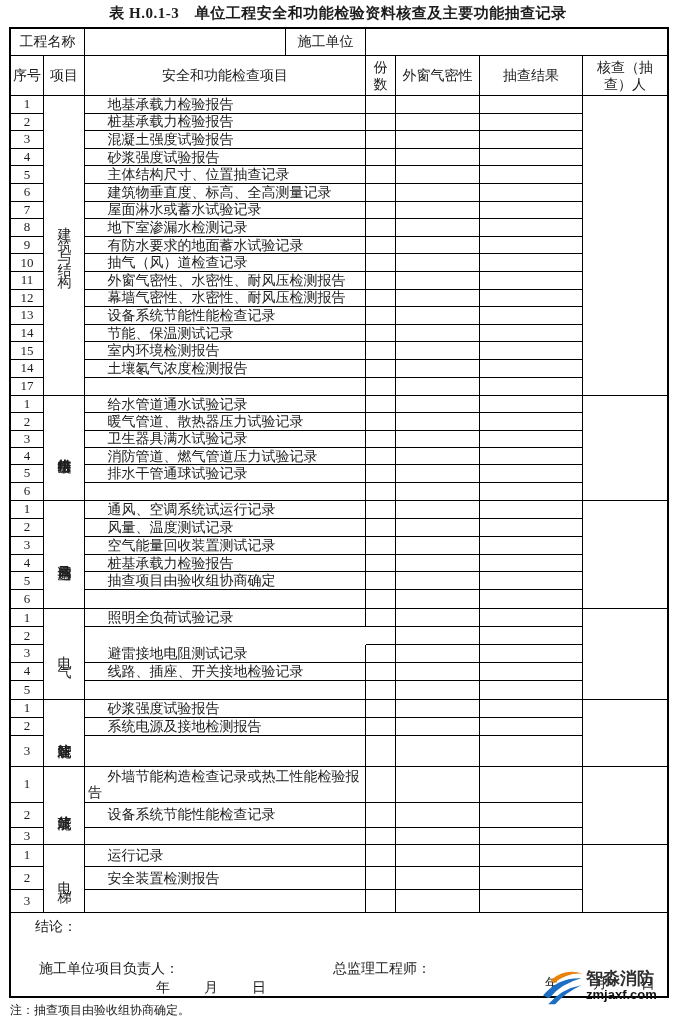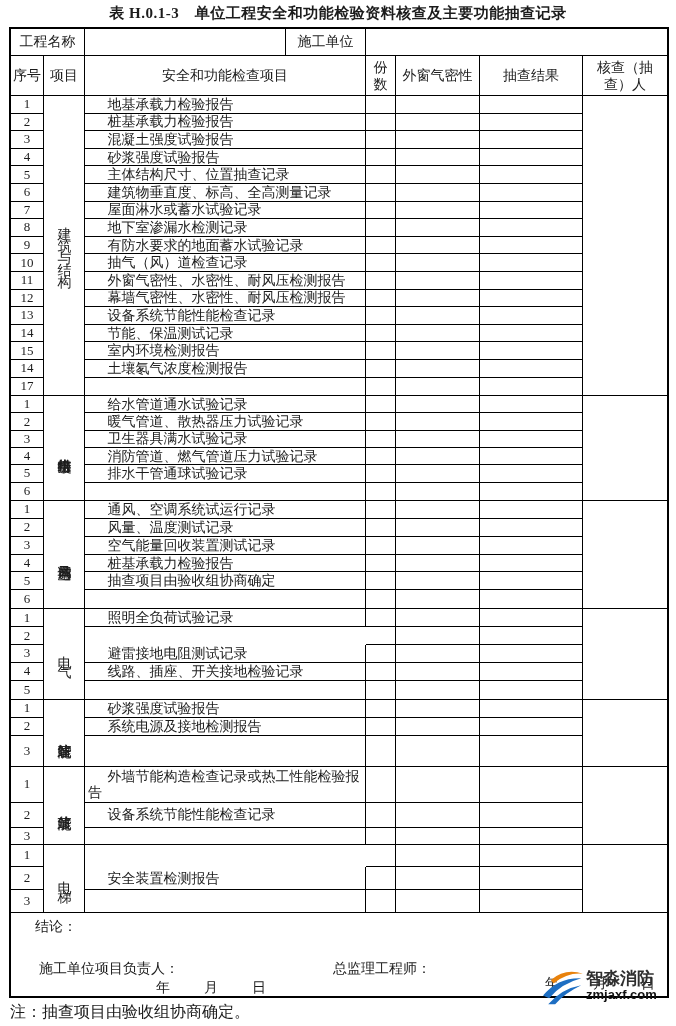--- a/index.html
+++ b/index.html
@@ -56,21 +56,21 @@
   .c-cc{grid-column:6;}
   .c-ck{grid-column:7;border-right:none;border-bottom:none;}
   .no-bb{border-bottom:none;}
   
   .concl{position:relative;height:83px;font-size:14px;}
   .concl .lab{position:absolute;left:24px;top:5px;}
   .sig-l{position:absolute;left:28px;top:47px;}
   .sig-r{position:absolute;left:322px;top:47px;}
   .date-l{position:absolute;left:145px;top:66px;letter-spacing:2px;}
   .date-r{position:absolute;right:10px;top:62px;letter-spacing:2px;}
-  .note{position:absolute;left:10px;top:1002px;font-size:16px;}
+  .note{position:absolute;left:10px;top:1002px;font-size:12px;}
   
   .wm{position:absolute;left:542px;top:966px;width:132px;display:flex;align-items:center;}
   .wm-text{display:flex;flex-direction:column;line-height:1.05;}
   .wm-name{font-weight:bold;font-size:17px;color:#2f2f2f;
     font-family:"Liberation Sans","DejaVu Sans",sans-serif;}
   .wm-site{font-weight:bold;font-size:13px;color:#111;
     font-family:"Liberation Sans","DejaVu Sans",sans-serif;}
   .wm-logo{width:42px;height:40px;flex:0 0 42px;margin-right:2px;}
 </style>
 </head>
@@ -456,20 +456,23 @@
     <div class="cell c-cc no-bb" style="grid-row:3"></div>
   </div>
 
   <div class="sec" style="grid-template-rows:repeat(3,22.6px);">
     <div class="cell c-cat cat-sp2" style="grid-row:1/span 3;">
         <span>电梯</span>
       </div>
     <div class="cell c-ck" style="grid-row:1/span 3;"></div>
 
     <div class="cell c-seq" style="grid-row:1">1</div>
+    <div class="cell c-item" style="grid-row:1">
+        <div>运行记录</div>
+      </div>
     <div class="cell c-fen" style="grid-row:1"></div>
     <div class="cell c-kc" style="grid-row:1"></div>
     <div class="cell c-cc" style="grid-row:1"></div>
 
     <div class="cell c-seq" style="grid-row:2">2</div>
     <div class="cell c-item" style="grid-row:2">
         <div>安全装置检测报告</div>
       </div>
     <div class="cell c-fen" style="grid-row:2"></div>
     <div class="cell c-kc" style="grid-row:2"></div>

